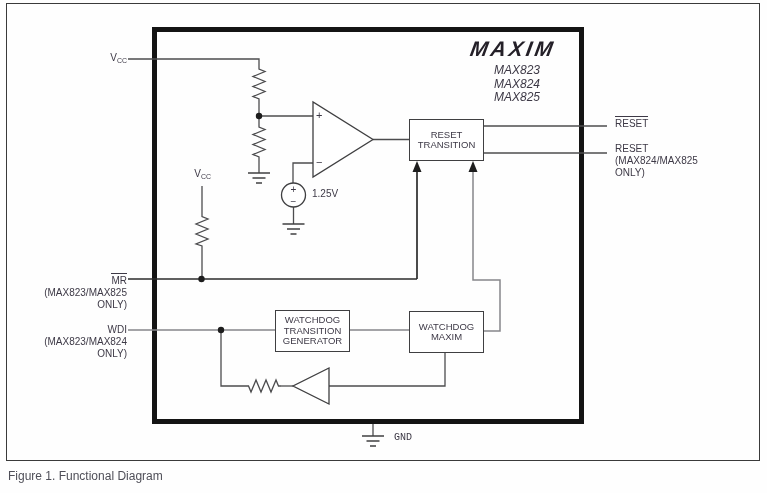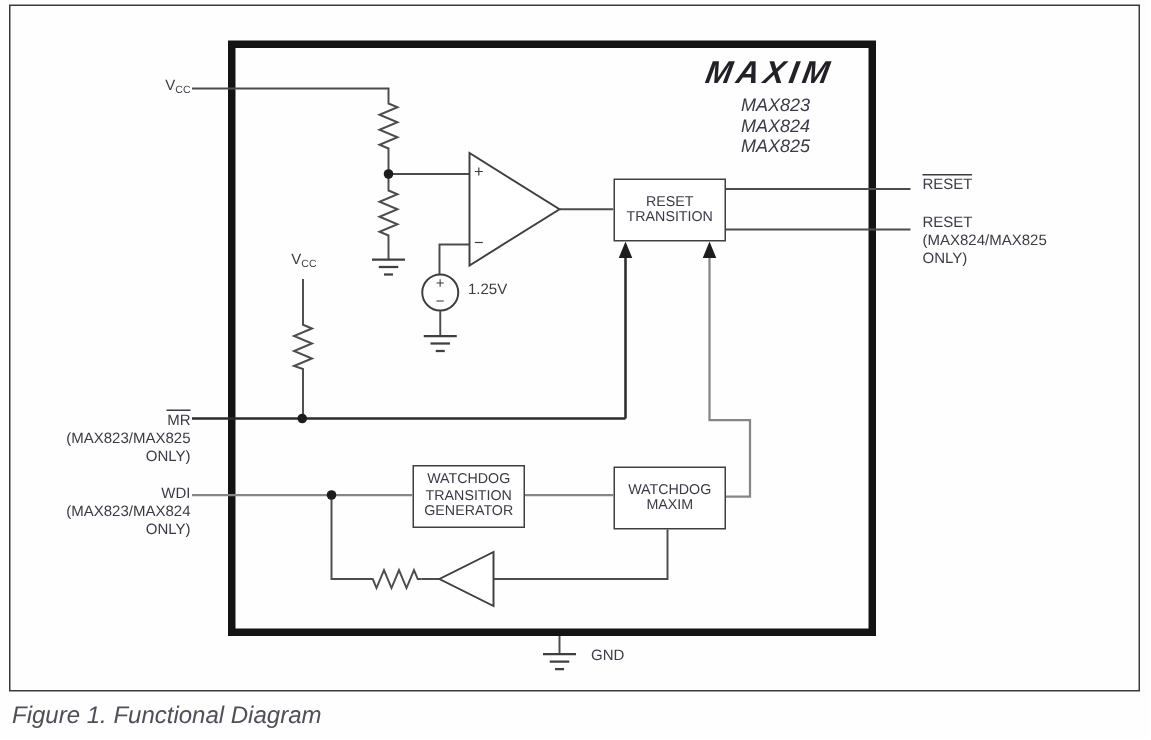--- a/index.html
+++ b/index.html
@@ -21,21 +21,21 @@
     display:flex;flex-direction:column;align-items:center;justify-content:center;
     font-size:9.5px;line-height:10.5px;text-align:center;color:#3d3946;
   }
   .logo{
     position:absolute;left:461px;top:37px;width:104px;text-align:center;
     font-size:21px;font-weight:bold;font-style:italic;letter-spacing:3px;
     transform:skewX(-10deg);color:#242028;
   }
   .parts{position:absolute;left:494px;top:64px;font-style:italic;font-size:12px;line-height:13.5px;color:#3d3946;}
   .sign{position:absolute;font-size:11px;line-height:11px;color:#3d3946;}
-  .caption{position:absolute;left:8px;top:469px;font-style:italic;font-size:16px;color:#4f4f58;}
+  .caption{position:absolute;left:8px;top:469px;font-size:12px;color:#4f4f58;}
 </style>
 </head>
 <body>
 
 <div class="stage">
 
   <svg width="767" height="493" viewBox="0 0 767 493">
 
     <rect x="6.5" y="3.5" width="753" height="457" fill="none" stroke="#3a3a3a" stroke-width="1"></rect>
 
@@ -151,21 +151,21 @@
   </div>
 
   <div class="lbl" style="left:615px;top:116px;"><span class="bar">RESET</span></div>
 
   <div class="lbl" style="left:615px;top:143px;">
     <div>RESET</div>
     <div>(MAX824/MAX825</div>
     <div>ONLY)</div>
   </div>
 
-  <div class="lbl" style="left:394px;top:432px;">GND</div>
+  <div class="lbl" style="left:394px;top:432px;font-family:Liberation Mono, monospace;">GND</div>
 
   <div class="sign" style="left:316px;top:110px;">+</div>
   <div class="sign" style="left:316px;top:157px;">−</div>
   <div class="sign" style="left:287px;top:184px;width:13px;text-align:center;font-size:10px;">+</div>
   <div class="sign" style="left:287px;top:196px;width:13px;text-align:center;font-size:10px;">−</div>
   <div class="lbl" style="left:312px;top:188px;">1.25V</div>
 
   <div class="caption">Figure 1.  Functional Diagram</div>
 
 </div>

